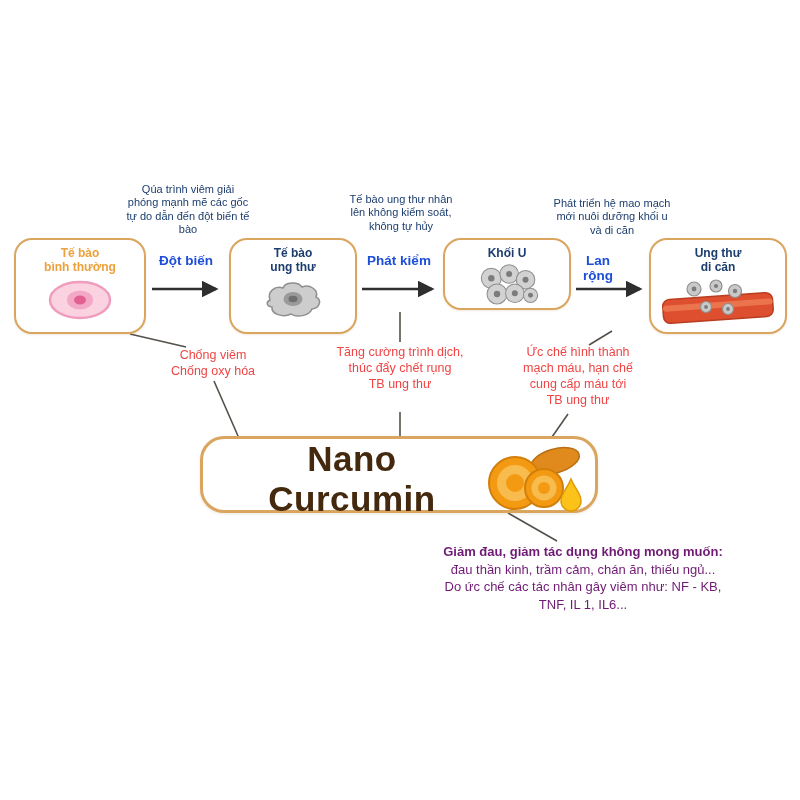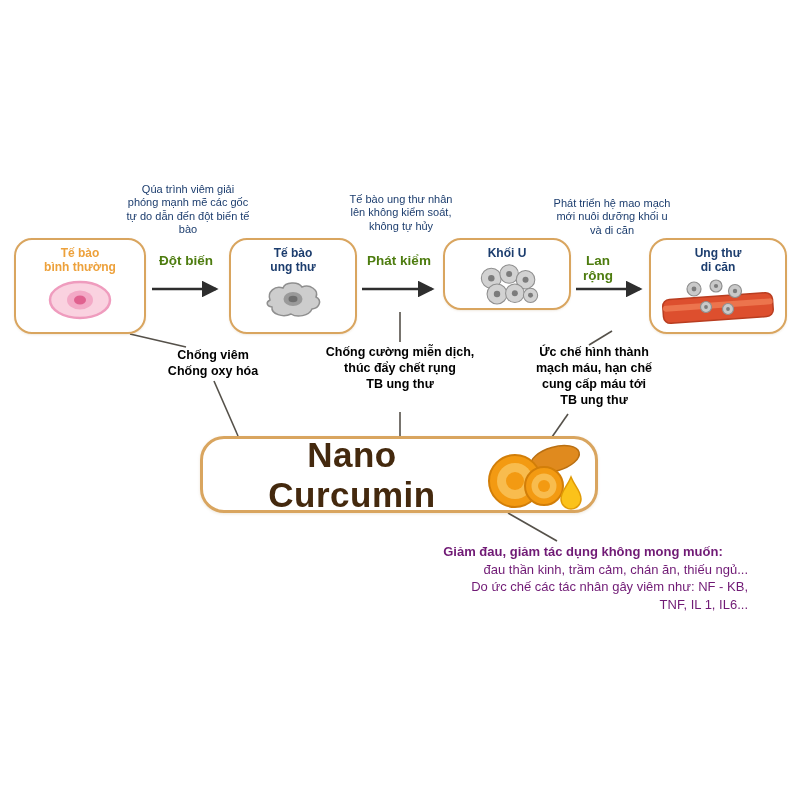--- a/index.html
+++ b/index.html
@@ -3,59 +3,59 @@
 <meta charset="utf-8">
 <style>
   html,body{margin:0;padding:0;background:#ffffff;}
   .canvas{
     position:relative;
     width:800px;height:800px;
     background:#ffffff;
     font-family:"Liberation Sans", sans-serif;
     overflow:hidden;
   }
-  .pre{white-space:pre-line;text-align:right;}
+  .pre{white-space:pre-line;}
   #connector-layer{position:absolute;left:0;top:0;z-index:0;}
   .stage-box{
     position:absolute;
     box-sizing:border-box;
     background:#ffffff;
     border:2.5px solid #d9a55f;
     border-radius:18px;
     z-index:1;
     display:flex;flex-direction:column;align-items:center;
     padding-top:7px;
     box-shadow:0 1px 2px rgba(160,120,60,0.15);
   }
   .stage-title{
     font-weight:bold;font-size:12px;line-height:1.15;
     color:#1c3d6e;text-align:center;
   }
   .stage-title.orange{color:#eda13b;}
   .stage-art{margin-top:3px;}
   .arrow-label{
     position:absolute;z-index:1;
-    font-weight:bold;font-size:13.5px;color:#4d7c0f;
+    font-weight:bold;font-size:13.5px;color:#1d4ed8;
     text-align:center;
   }
   .annotation{
     position:absolute;z-index:1;
     font-size:11px;line-height:1.22;color:#1c3d6e;
     text-align:center;
   }
   .benefit{
     position:absolute;z-index:1;
-    font-size:12.5px;line-height:1.28;font-weight:700;
-    color:#000000;text-align:center;
+    font-size:12.5px;line-height:1.28;font-weight:400;
+    color:#ef4444;text-align:center;
   }
   .nano-box{
     position:absolute;left:200px;top:436px;width:398px;height:77px;
     box-sizing:border-box;background:#ffffff;
     border:3px solid #d9a55f;border-radius:24px;
-    z-index:1;display:flex;align-items:center;
+    z-index:1;display:flex;align-items:flex-start;
     box-shadow:0 1px 3px rgba(160,120,60,0.18);
   }
   .nano-title{
     font-size:35px;font-weight:bold;color:#44290e;
     letter-spacing:0.5px;
     padding-left:18px;flex:1;text-align:center;
   }
   .nano-art{flex:0 0 auto;margin-right:8px;margin-top:4px;}
   .footnote{
     position:absolute;left:418px;top:543px;width:330px;
@@ -170,24 +170,24 @@
         <circle cx="56" cy="8" r="2.1"></circle>
         <circle cx="75" cy="13" r="2.2"></circle>
         <circle cx="46" cy="29" r="1.9"></circle>
         <circle cx="68" cy="31" r="1.9"></circle>
       </g>
     </svg>
   </div>
 
   <div class="benefit pre" style="left:150px;top:347px;width:126px;">Chống viêm
 Chống oxy hóa</div>
-  <div class="benefit pre" style="left:322px;top:344px;width:156px;">Chống cường miễn dịch,
+  <div class="benefit pre" style="left:322px;top:344px;width:156px;">Tăng cường trình dịch,
 thúc đẩy chết rụng
 TB ung thư</div>
-  <div class="benefit pre" style="left:518px;top:344px;width:152px;">Ức chế hình thành
+  <div class="benefit pre" style="left:502px;top:344px;width:152px;">Ức chế hình thành
 mạch máu, hạn chế
 cung cấp máu tới
 TB ung thư</div>
 
   <div class="nano-box">
     <div class="nano-title">Nano Curcumin</div>
     <svg class="nano-art" width="104" height="72" viewBox="0 0 104 72">
       <ellipse cx="72" cy="18" rx="25" ry="12" transform="rotate(-16 72 18)" fill="#e08a1e" stroke="#b96f12" stroke-width="1.5"></ellipse>
       <circle cx="32" cy="40" r="26" fill="#f39a12" stroke="#d27e08" stroke-width="2"></circle>
       <circle cx="32" cy="40" r="18" fill="#f8bc4e"></circle>

